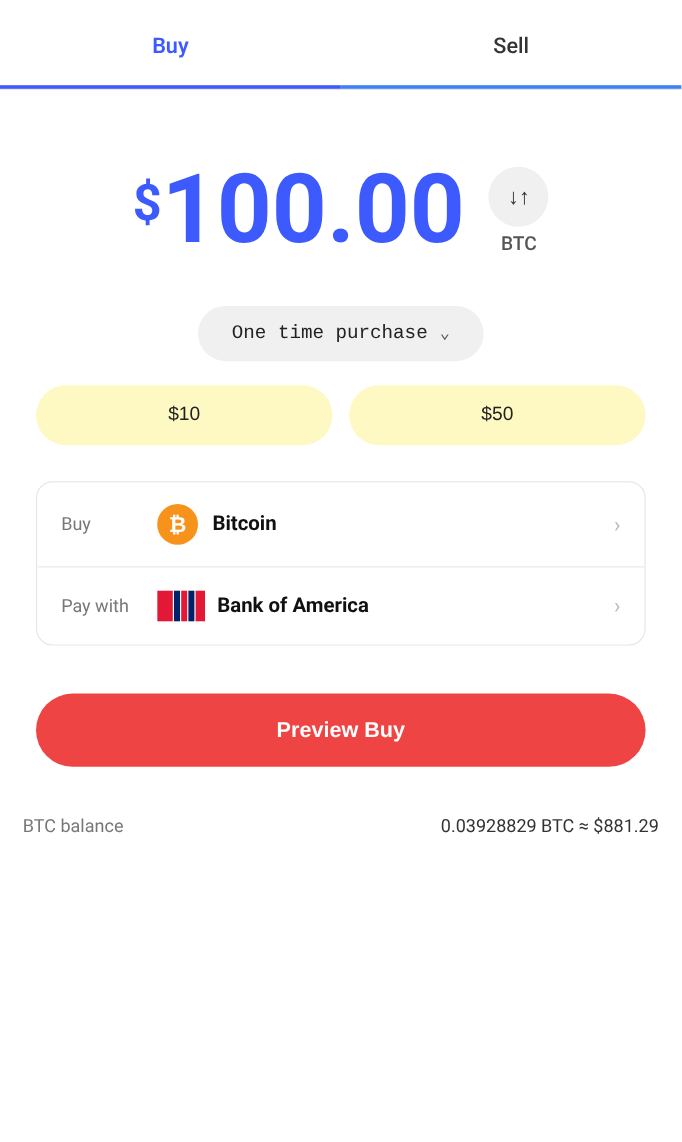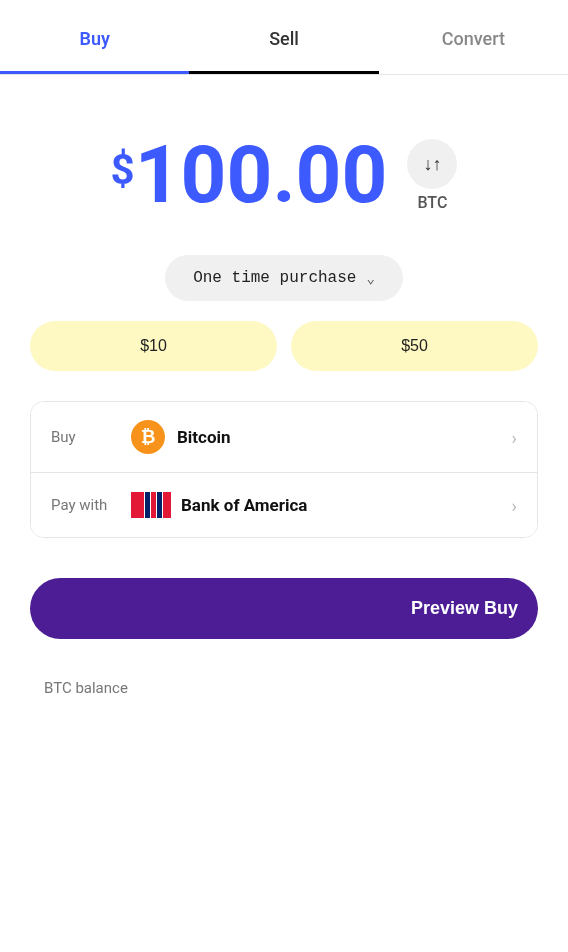--- a/index.html
+++ b/index.html
@@ -34,21 +34,21 @@
       border-bottom: 3px solid transparent;
     }
 
     .tab-item.active {
       color: #3D5AFE;
       border-bottom: 3px solid #3D5AFE;
       font-weight: 600;
     }
 
     .tab-item.sell-tab {
-      border-bottom: 3px solid #000000;
+      border-bottom: 3px solid #3b82f6;
       color: #333;
     }
 
     
     .amount-section {
       display: flex;
       flex-direction: column;
       align-items: center;
       padding: 60px 30px 40px;
       position: relative;
@@ -229,36 +229,36 @@
     .chevron-right {
       color: #bbb;
       font-size: 18px;
     }
 
     
     .preview-btn {
       margin: 20px 30px;
       width: calc(100% - 60px);
       padding: 20px;
-      background: #4c1d95;
+      background: #ef4444;
       color: white;
       border: none;
       border-radius: 50px;
       font-size: 18px;
       font-weight: 600;
       cursor: pointer;
-      text-align: right;
+      text-align: center;
     }
 
     
     .balance-row {
       display: flex;
       justify-content: space-between;
       align-items: center;
-      padding: 16px 44px;
+      padding: 16px 19px;
       margin-top: 4px;
     }
 
     .balance-label {
       font-size: 15px;
       color: #777;
     }
 
     .balance-value {
       font-size: 15px;
@@ -267,21 +267,20 @@
   </style>
 </head>
 <body>
 
 
 
 
 <div class="tab-bar">
   <div class="tab-item active">Buy</div>
   <div class="tab-item sell-tab">Sell</div>
-  <div class="tab-item">Convert</div>
 </div>
 
 
 <div class="amount-section">
   <div class="amount-row">
     <div class="amount-display">
       <span class="currency-symbol">$</span>
       <span class="amount-value">100.00</span>
     </div>
     <div class="toggle-wrapper">
@@ -333,16 +332,17 @@
     <span class="chevron-right">›</span>
   </div>
 </div>
 
 
 <button class="preview-btn">Preview Buy</button>
 
 
 <div class="balance-row">
   <span class="balance-label">BTC balance</span>
+  <span class="balance-value">0.03928829 BTC ≈ $881.29</span>
 </div>
 
 
 
 
 </body></html>

